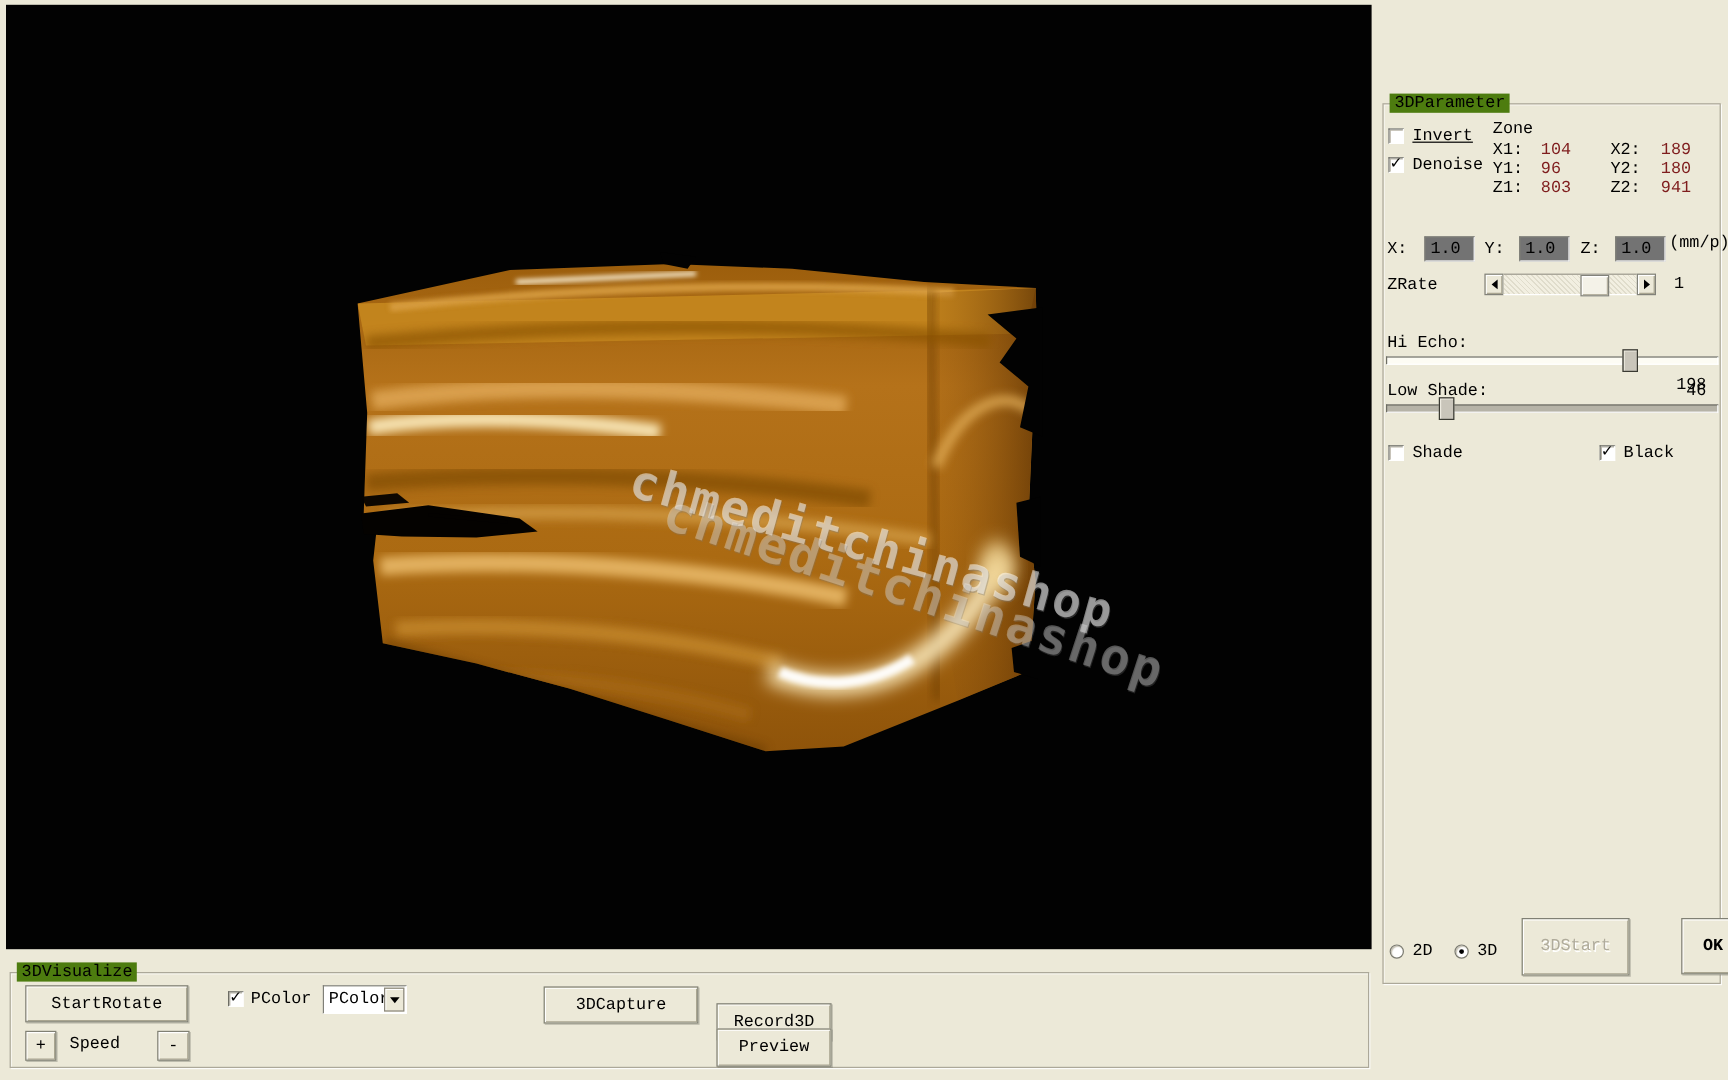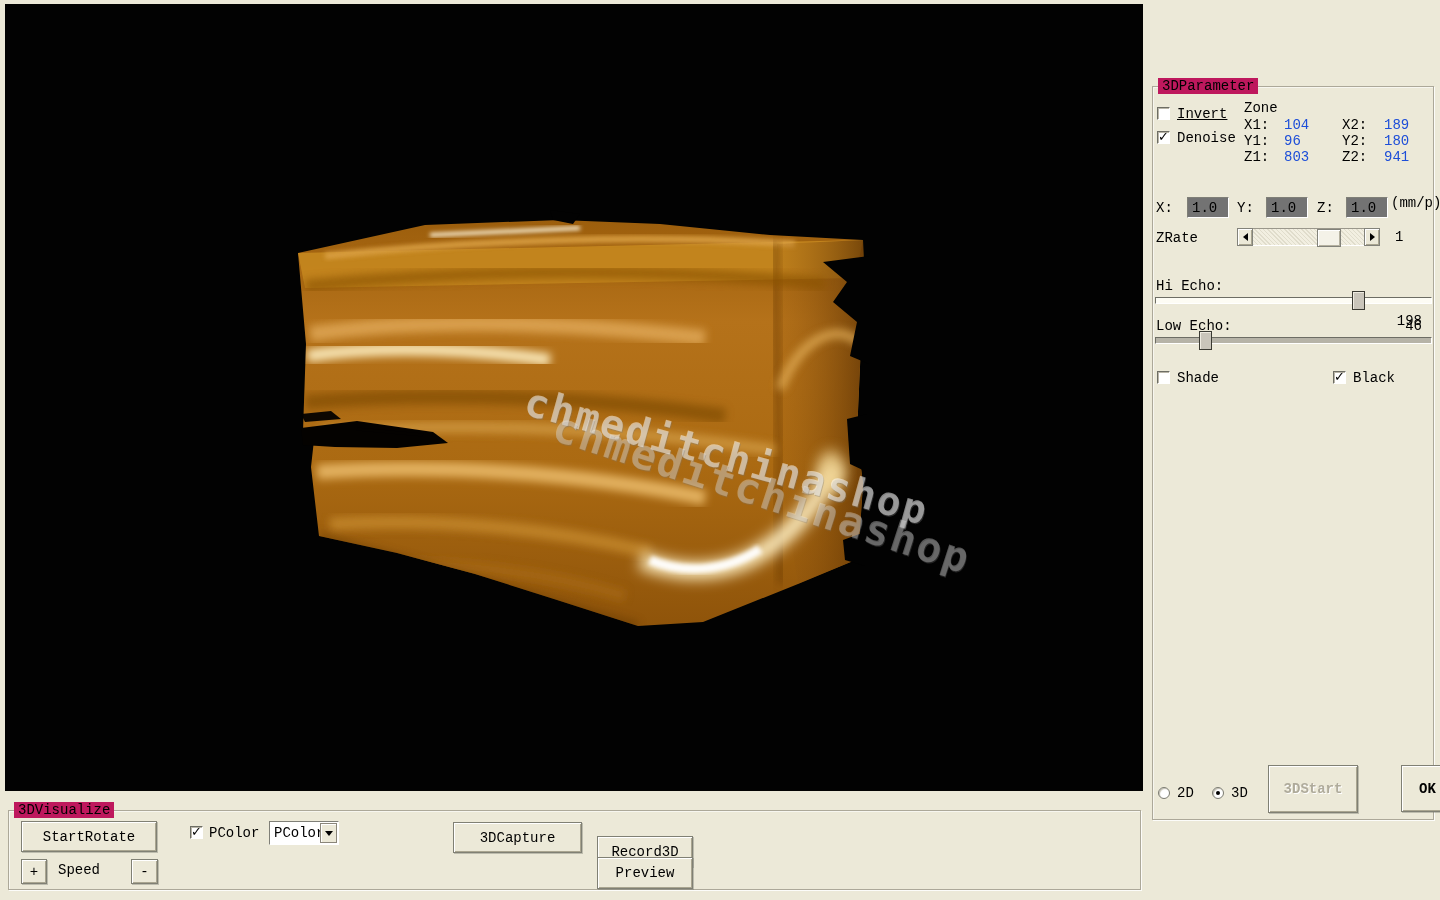--- a/index.html
+++ b/index.html
@@ -29,33 +29,33 @@
   #wm1 { left:527px; top:374px; font-size:40px; transform:rotate(15.5deg); }
   #wm2 { left:557px; top:398px; font-size:42px; transform:rotate(18deg); opacity:.8; color:rgba(235,235,235,0.45); }
 
   
   .groupbox {
     position:absolute;
     border:1px solid #ACA899;
     box-shadow:1px 1px 0 rgba(255,255,255,.85), inset 1px 1px 0 rgba(255,255,255,.6);
   }
   .group-label {
-    position:absolute; background:#be185d; padding:0 4px;
+    position:absolute; background:#4d7c0f; padding:0 4px;
     font-size:14px; line-height:16px;
   }
 
   
   .xp-btn {
     position:absolute; background:#ECE9D8;
     border:1px solid #808074;
     box-shadow:inset 1px 1px 0 #FFFFFF, inset -1px -1px 0 #A9A590, 1px 1px 0 rgba(120,120,110,.4);
     display:flex; align-items:center; justify-content:center;
     font-family:inherit; font-size:14px; color:#000; cursor:pointer;
   }
-  .xp-btn.disabled { color:#AFAB9B; text-shadow:1px 1px 0 #fff; cursor:default;font-weight:bold; }
+  .xp-btn.disabled { color:#AFAB9B; text-shadow:1px 1px 0 #fff; cursor:default; }
   .sunken {
     border-top:1px solid #7F7F77; border-left:1px solid #7F7F77;
     border-bottom:1px solid #FFFFFF; border-right:1px solid #FFFFFF;
     background:#FFFFFF;
   }
   .field {
     position:absolute; background:#737373; font-family:inherit; font-size:14px;
     padding:1px 3px 0 4px; color:#000; outline:none;
   }
   .cb {
@@ -71,21 +71,21 @@
   .radio {
     position:absolute; width:12px; height:12px; border-radius:50%;
     background:#fff; border:1px solid #7a7a70;
     box-shadow:inset 1px 1px 1px #c4c0b2; cursor:pointer;
   }
   .radio .dot {
     position:absolute; left:3px; top:3px; width:4px; height:4px;
     border-radius:50%; background:#000;
   }
   .lbl { position:absolute; font-size:14px; line-height:16px; white-space:nowrap; }
-  .val-blue { color:#1d4ed8; }
+  .val-blue { color:#7f1d1d; }
 
   
   #zrate-bar { left:1237px; top:228px; width:143px; height:18px; }
   .sb-arrow {
     position:absolute; top:0; width:16px; height:18px; background:#ECE9D8;
     border:1px solid #82827a;
     box-shadow:inset 1px 1px 0 #fff, inset -1px -1px 0 #a9a590;
     display:flex; align-items:center; justify-content:center; cursor:pointer;
   }
   .tri-left { width:0; height:0; border-top:4px solid transparent; border-bottom:4px solid transparent; border-right:5px solid #000; }
@@ -245,21 +245,21 @@
       <span class="tri-right"></span>
     </div>
 </div>
 <div class="lbl" style="left:1395px; top:229px;">1</div>
 
 <div class="lbl" style="left:1156px; top:278px;">Hi Echo:</div>
 <div class="lbl" style="left:1386px; top:278px; width:36px; text-align:right;margin-top:35px;">198</div>
 <div class="echo-track" style="left:1155px; top:297px; width:277px; background:#FDFCF4;"></div>
 <div class="echo-thumb" style="left:1352px; top:291px;"></div>
 
-<div class="lbl" style="left:1156px; top:318px;">Low Echo:</div>
+<div class="lbl" style="left:1156px; top:318px;">Low Shade:</div>
 <div class="lbl" style="left:1386px; top:318px; width:36px; text-align:right;">46</div>
 <div class="echo-track" style="left:1155px; top:337px; width:277px; background:#B6B3A7;"></div>
 <div class="echo-thumb" style="left:1199px; top:331px;"></div>
 
 <div class="cb" style="left:1157px; top:371px;"></div>
 <div class="lbl" style="left:1177px; top:370px;">Shade</div>
 <div class="cb" style="left:1333px; top:371px;">
     <span class="check">✓</span>
   </div>
 <div class="lbl" style="left:1353px; top:370px;">Black</div>

